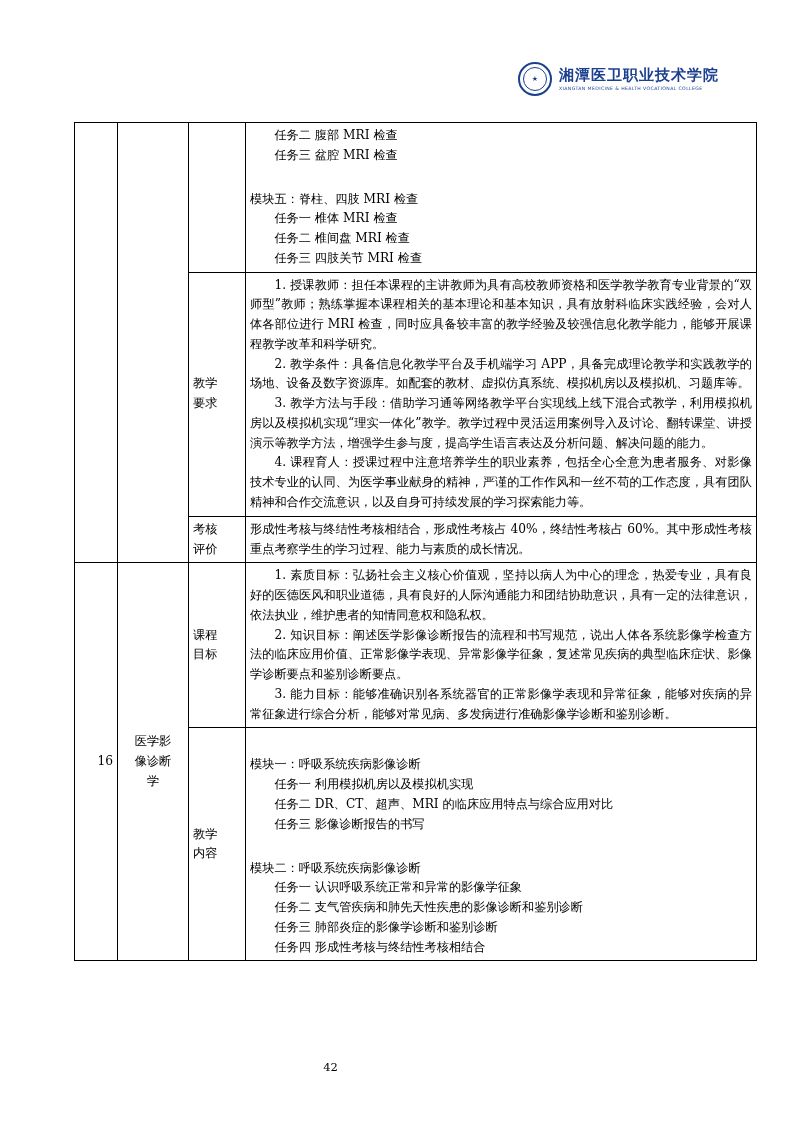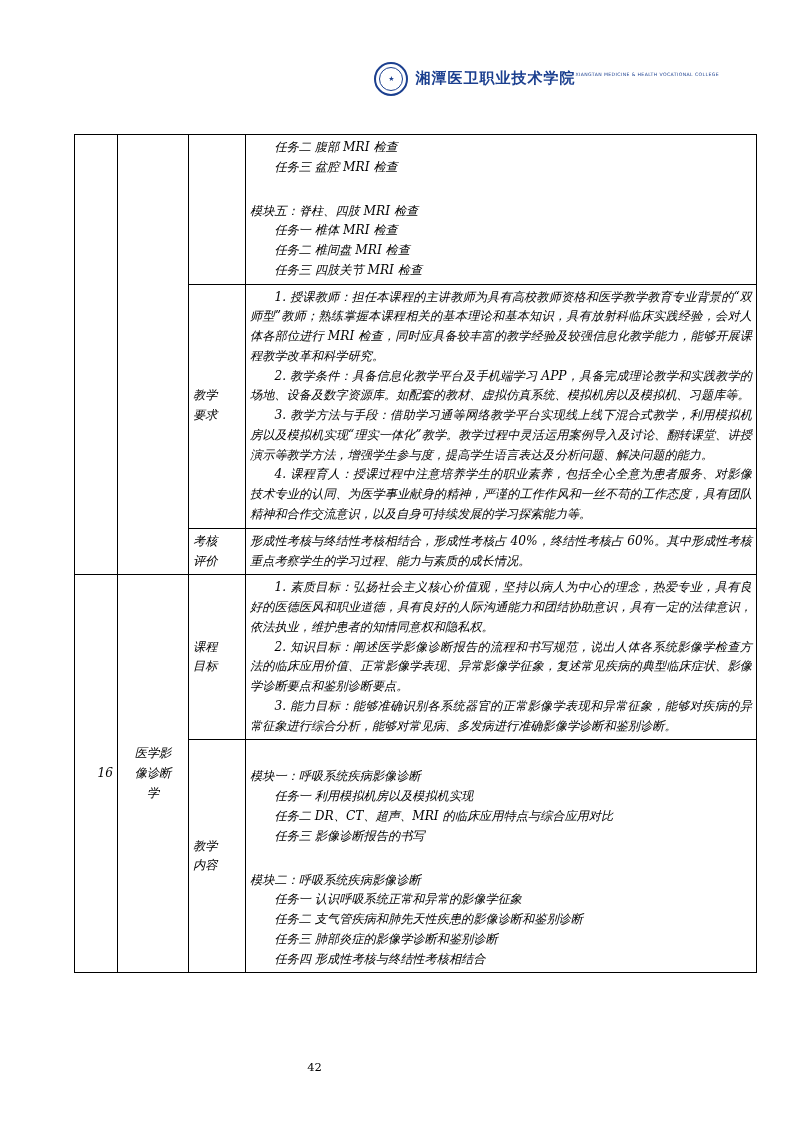--- a/index.html
+++ b/index.html
@@ -45,46 +45,45 @@
     border: 1px solid #1b3f8f;
   }
   .logo-seal span {
     font-size: 7px;
     color: #1b3f8f;
     z-index: 2;
     line-height: 1;
   }
   .logo-text {
     display: flex;
-    flex-direction: row;
+    flex-direction: column;
     justify-content: center;
     line-height: 1.15;
   }
   .logo-cn {
     font-family: "DejaVu Serif", "Liberation Serif", serif;
     font-size: 15px;
     color: #1b3f8f;
     letter-spacing: 1px;
     font-weight: bold;
   }
   .logo-en {
     font-size: 4.6px;
     color: #1b3f8f;
     letter-spacing: 0.4px;
     margin-top: 2px;
   }
 
   table.doc {
     position: absolute;
-    top: 134px;
+    top: 122px;
     left: 74px;
     width: 646px;
     border-collapse: collapse;
     table-layout: fixed;
-    font-style: italic;
   }
   table.doc td {
     border: 1px solid #000000;
     vertical-align: middle;
     padding: 3px 4px;
     font-family: "DejaVu Serif", "Liberation Serif", serif;
     font-size: 12.2px;
     line-height: 1.62;
     color: #000;
   }
@@ -92,21 +91,21 @@
   td.cellname { width: 62px; text-align: center; }
   td.cellsub { width: 48px; text-align: left; }
   td.cellbody { width: 502px; text-align: justify; }
   .task { text-indent: 2em; }
   .mod { text-indent: 0em; margin-top: 24px; }
   .para { text-indent: 2em; }
 
   .pagenum {
     position: absolute;
     top: 1060px;
-    left: 0;
+    left: 16px;
     width: 629px;
     text-align: center;
     font-family: "DejaVu Serif", "Liberation Serif", serif;
     font-size: 11.5px;
     color: #000;
   }
   .twoline { line-height: 1.45; }
 </style>
 </head>
 <body>

